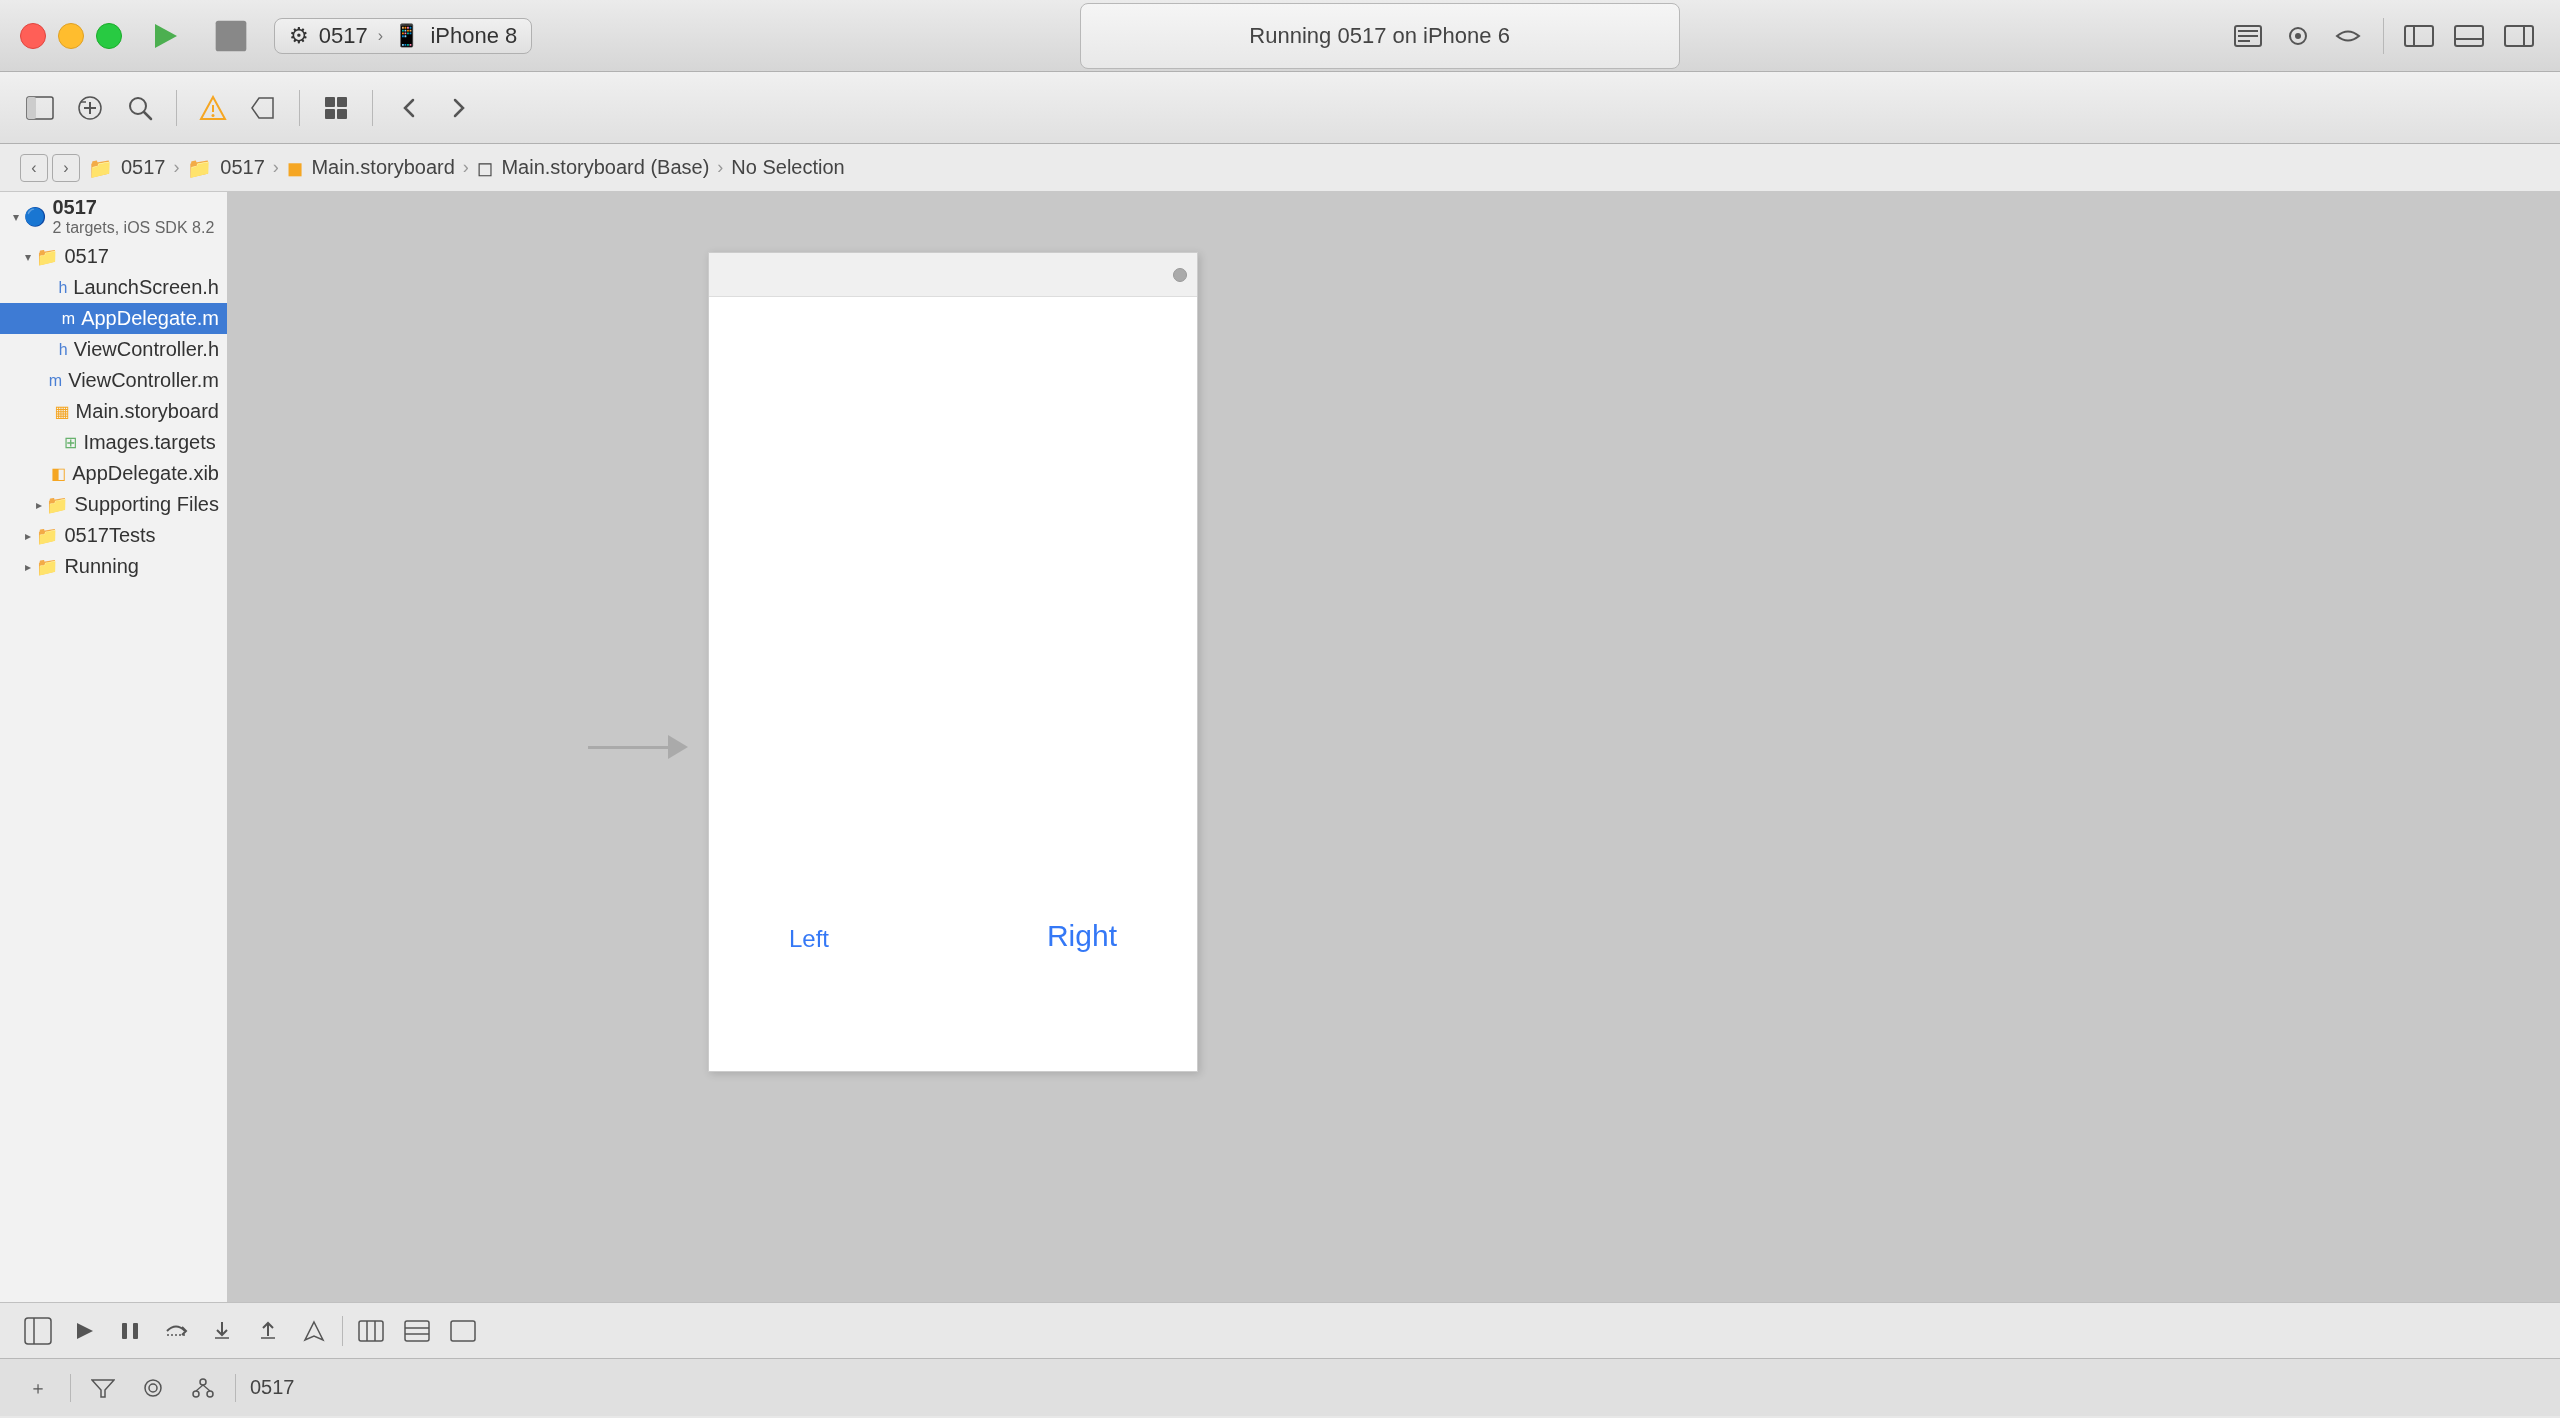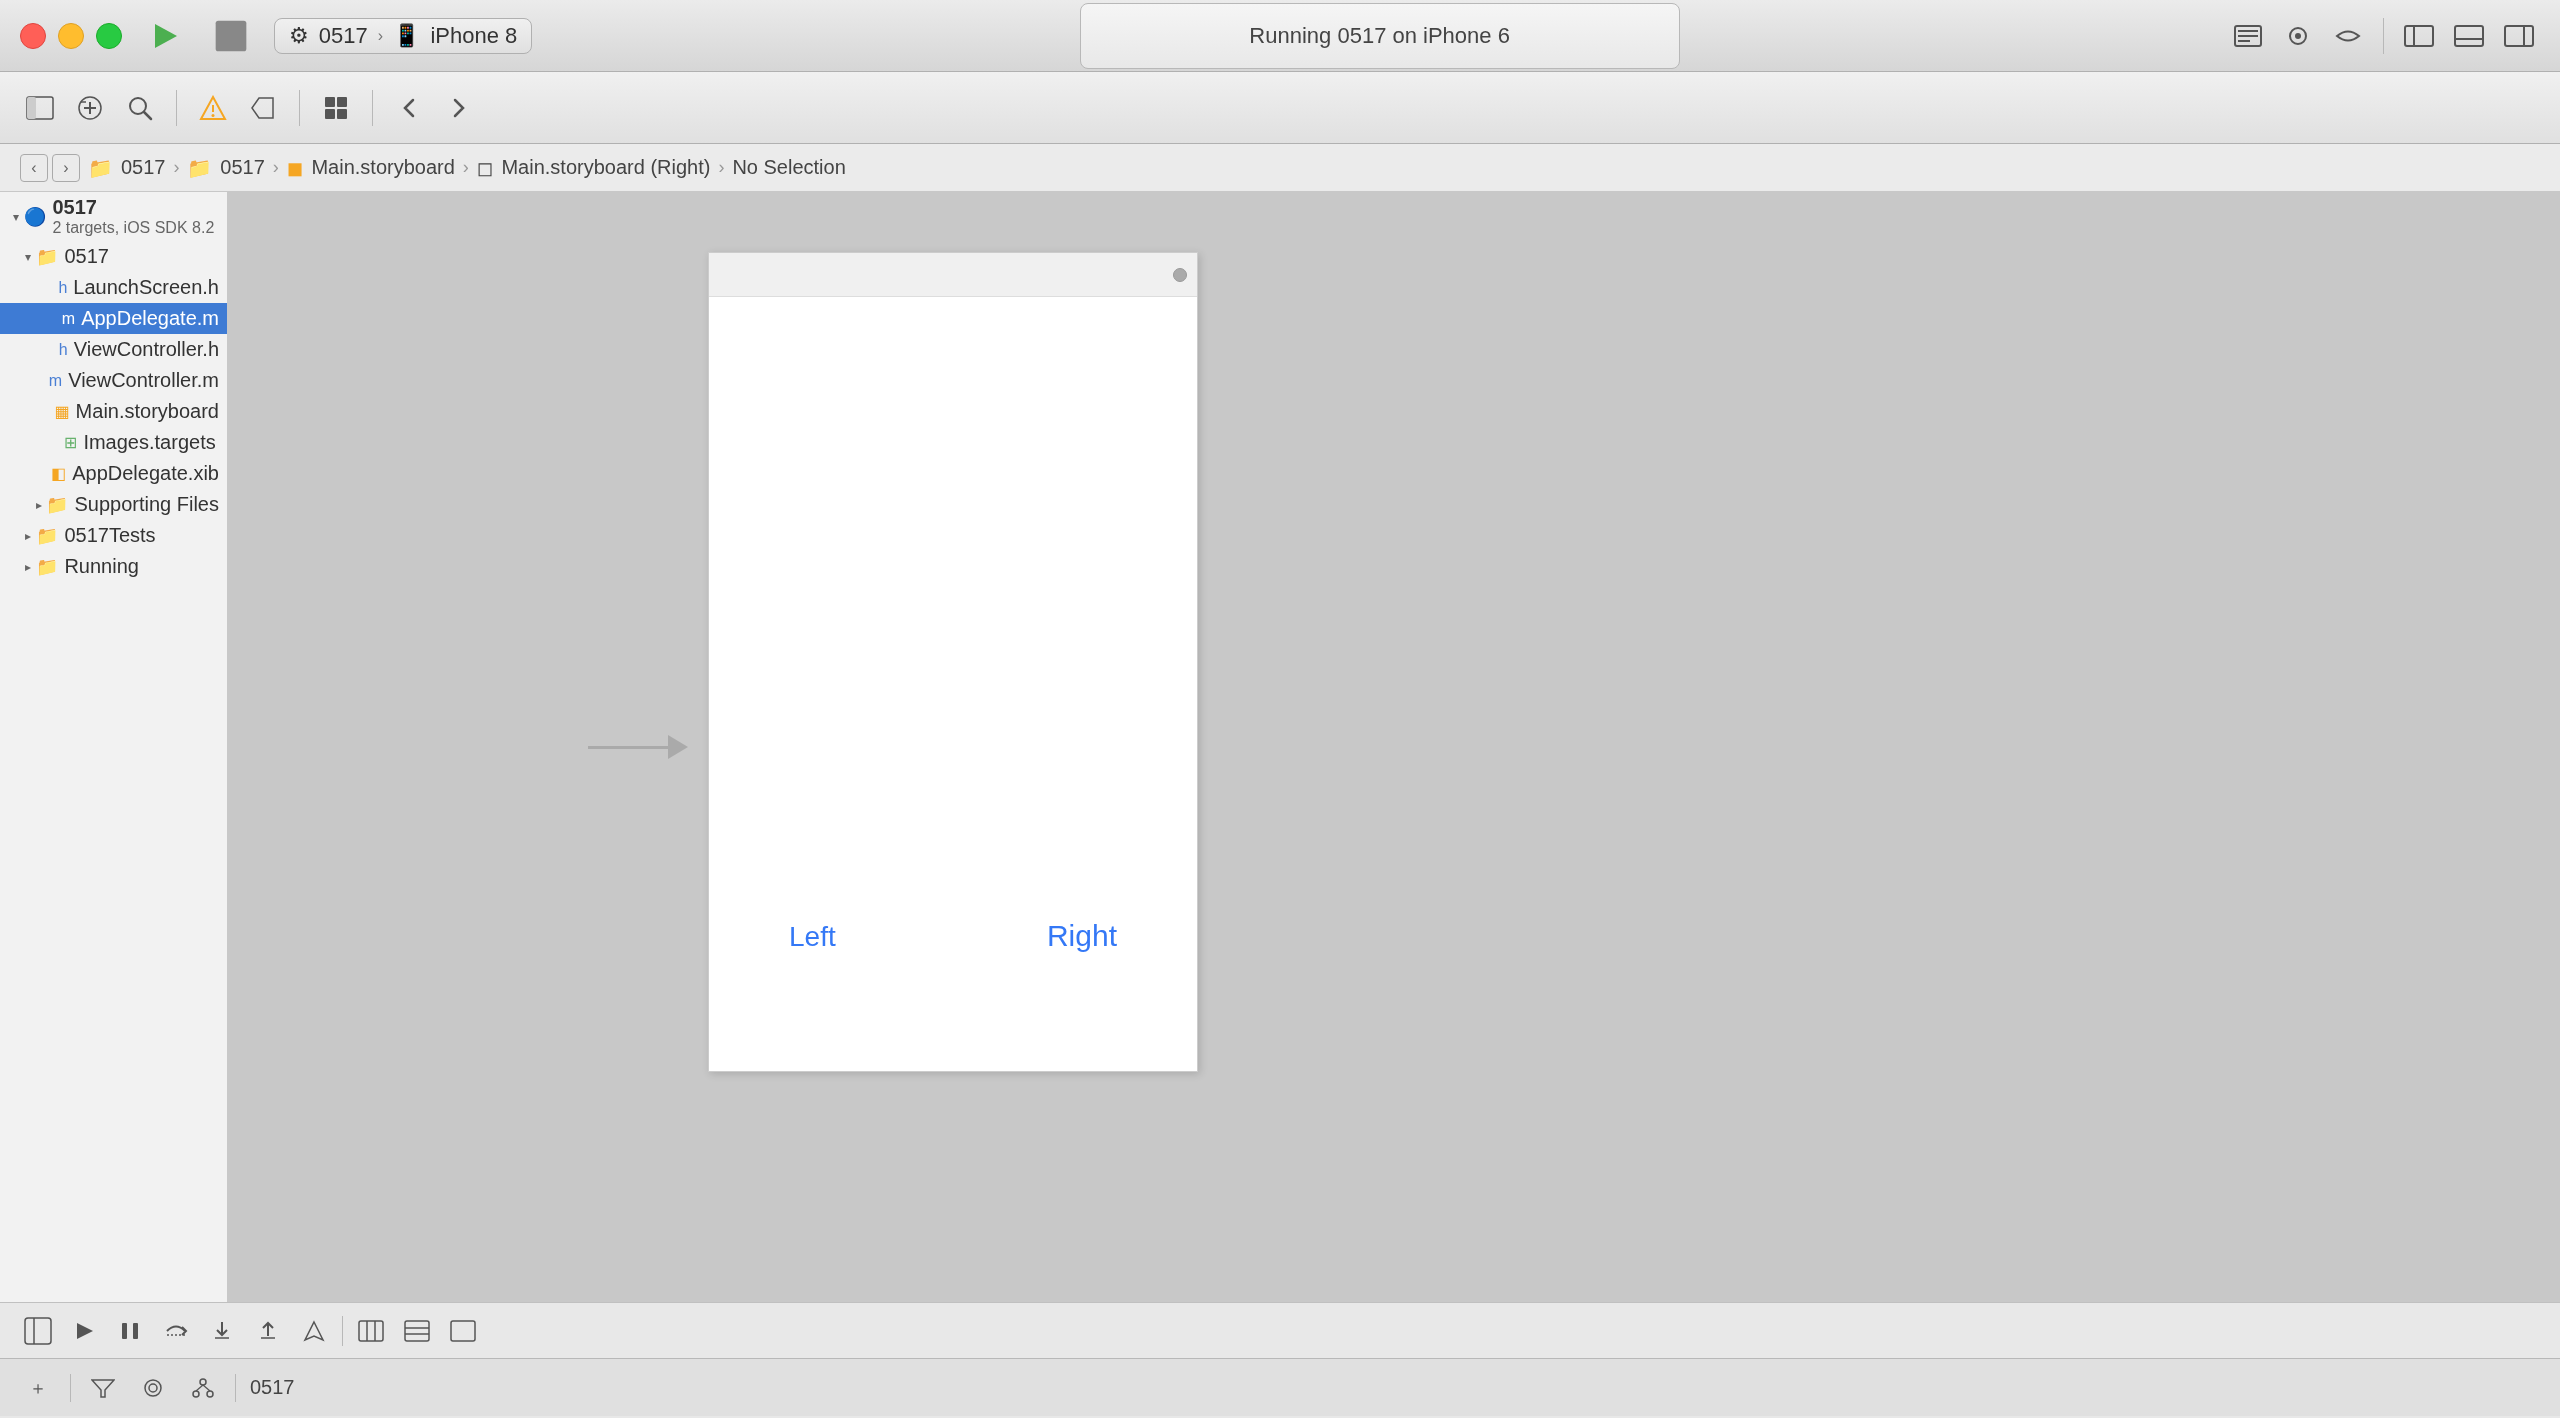--- a/index.html
+++ b/index.html
@@ -261,21 +261,21 @@
       flex: 1;
       position: relative;
       height: calc(820px - 44px);
     }
 
     .vc-button-left {
       position: absolute;
       bottom: 120px;
       left: 80px;
       color: #3478f6;
-      font-size: 28px;
+      font-size: 24px;
       cursor: pointer;
     }
     .vc-button-right {
       position: absolute;
       bottom: 120px;
       right: 80px;
       color: #3478f6;
       font-size: 30px;
       cursor: pointer;
     }
@@ -492,21 +492,21 @@
   <span>📁</span>
   <span class="breadcrumb-item">0517</span>
   <span class="breadcrumb-separator">›</span>
   <span>📁</span>
   <span class="breadcrumb-item">0517</span>
   <span class="breadcrumb-separator">›</span>
   <span style="color:#f5a623;">◼</span>
   <span class="breadcrumb-item">Main.storyboard</span>
   <span class="breadcrumb-separator">›</span>
   <span>◻</span>
-  <span class="breadcrumb-item">Main.storyboard (Right)</span>
+  <span class="breadcrumb-item">Main.storyboard (Base)</span>
   <span class="breadcrumb-separator">›</span>
   <span class="breadcrumb-item">No Selection</span>
 </div>
 
 <div class="main-layout">
 
   <div class="sidebar">
 
     <div class="sidebar-item" style="padding-left:8px;">
       <span class="expand-triangle expanded"></span>

